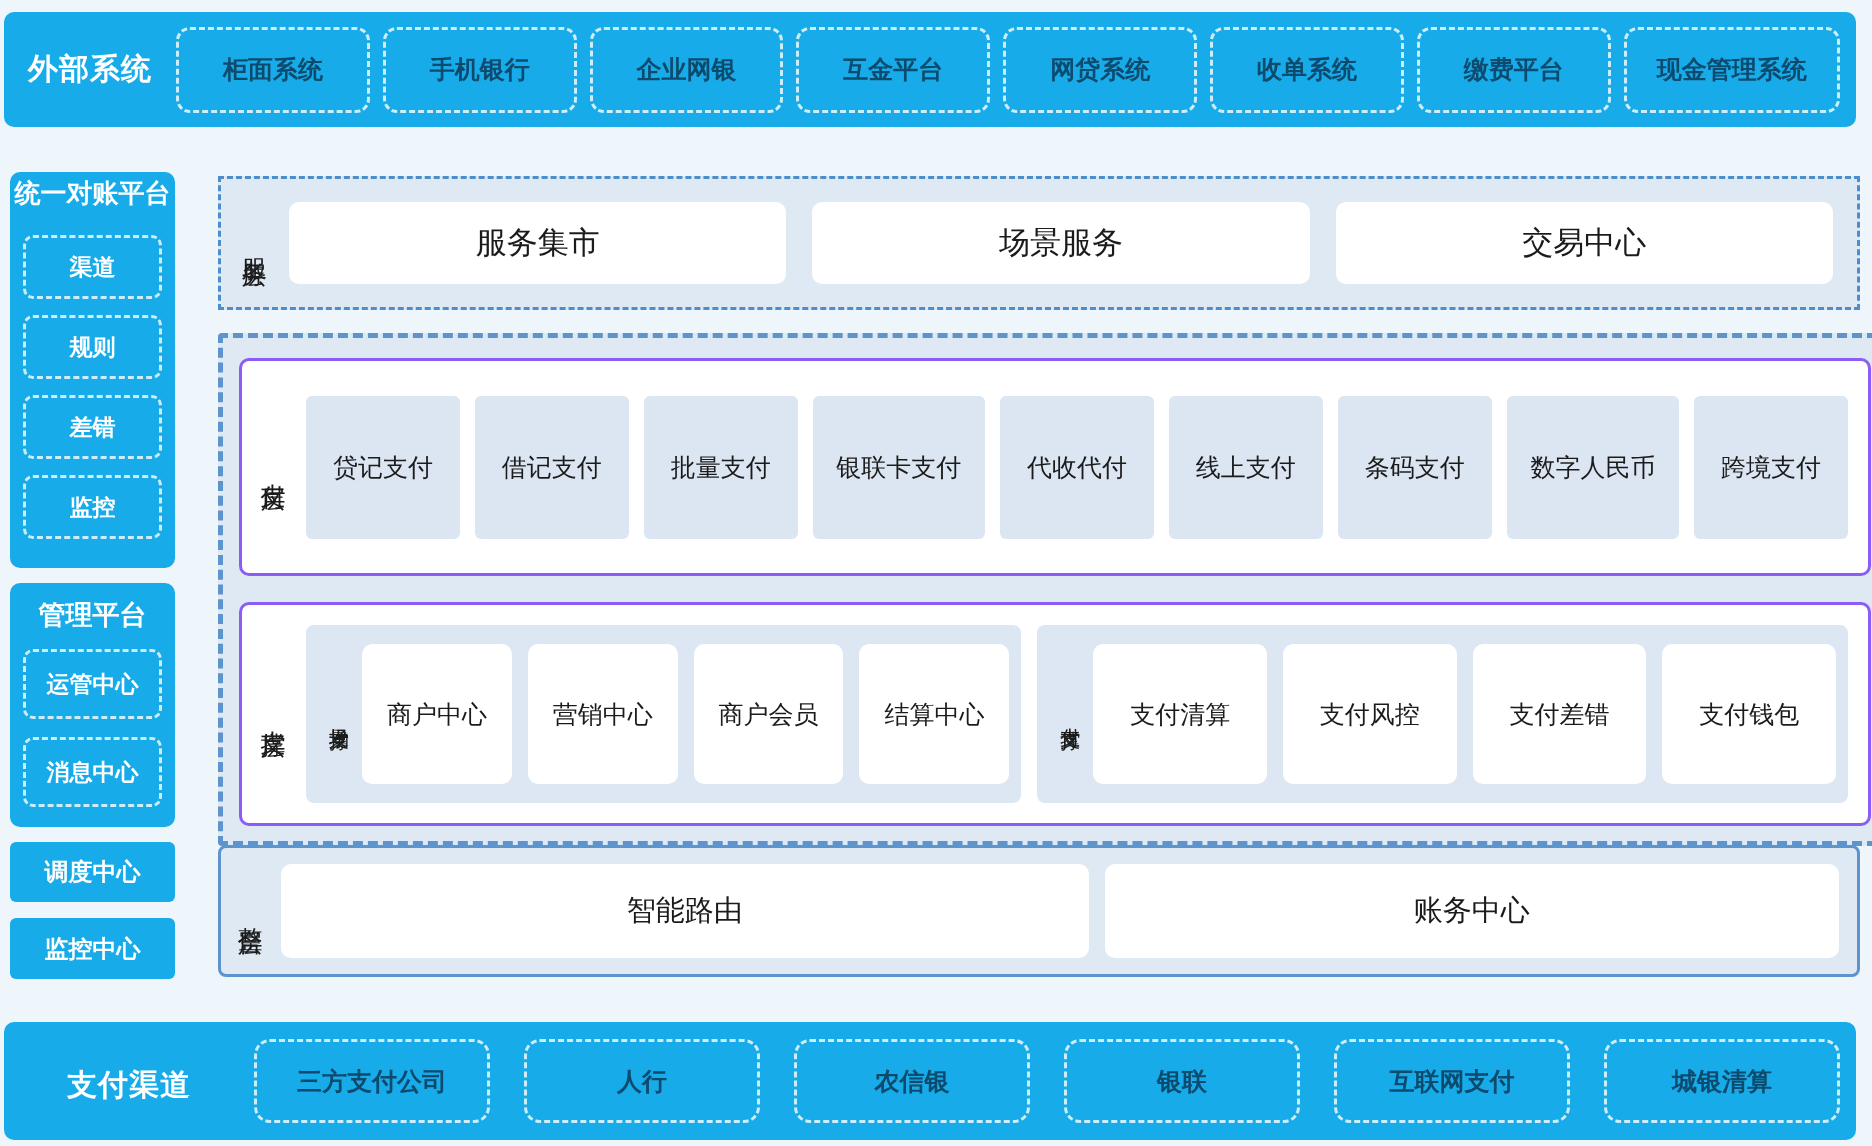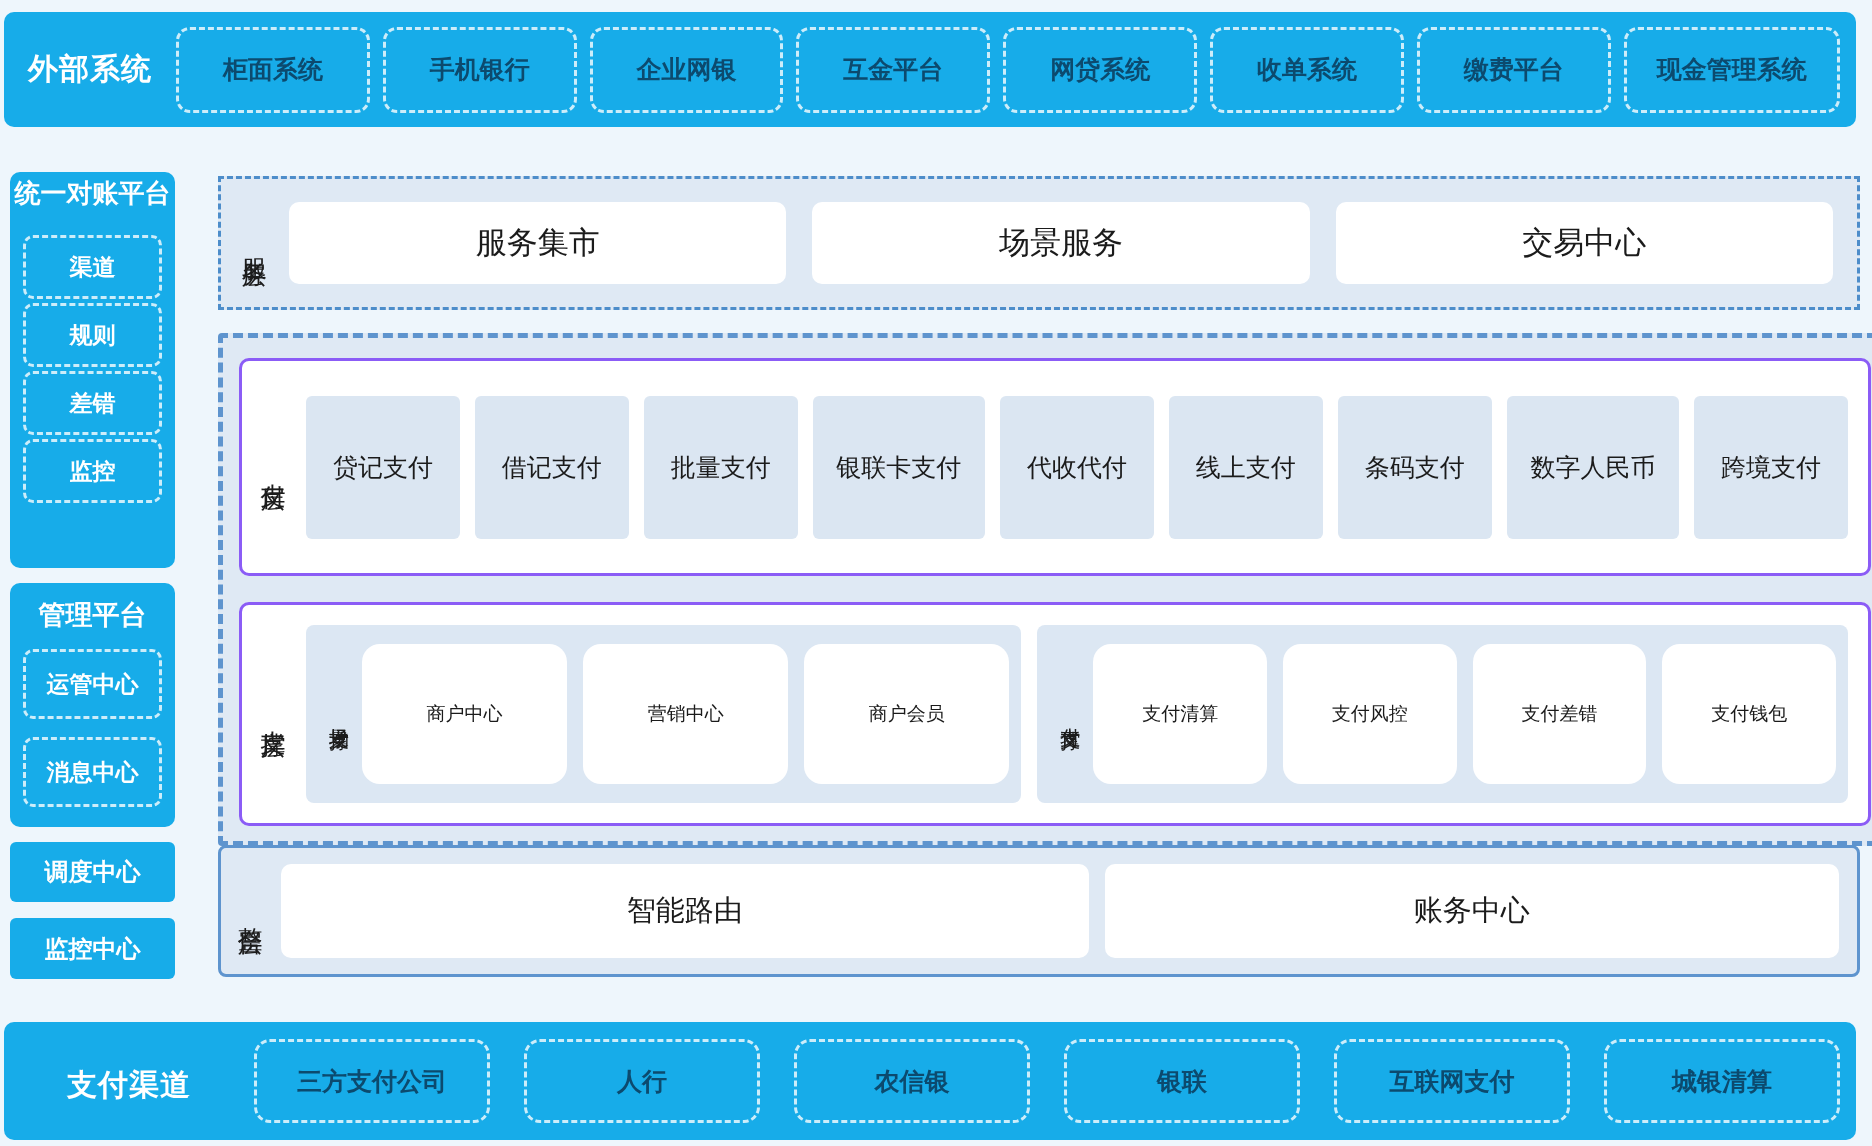--- a/index.html
+++ b/index.html
@@ -15,21 +15,21 @@
   .hbar .bar-title{width:172px;text-align:center;font-size:30px;font-weight:bold;letter-spacing:1px;}
   .hbar .dashed-row{flex:1;display:flex;gap:13px;margin-right:16px;}
   .wdash{
     flex:1;border:3px dashed rgba(255,255,255,.78);border-radius:14px;
     display:flex;align-items:center;justify-content:center;
     font-size:25px;font-weight:600;color:#0c4a6e;
   }
   
   .lblock{position:absolute;left:10px;width:165px;display:flex;flex-direction:column;}
   .lblock .ltitle{text-align:center;font-weight:bold;}
-  .lblock .litems{display:flex;flex-direction:column;gap:4px;padding:0 13px;}
+  .lblock .litems{display:flex;flex-direction:column;gap:16px;padding:0 13px;}
   .ldash{
     border:3px dashed rgba(255,255,255,.78);border-radius:10px;
     display:flex;align-items:center;justify-content:center;
     font-size:23px;font-weight:600;color:#fff;
   }
   .solo{
     position:absolute;left:10px;width:165px;border-radius:6px;
     display:flex;align-items:center;justify-content:center;
     font-size:24px;font-weight:600;
   }
@@ -70,21 +70,21 @@
   #support-box{height:218px;}
   #support-box .vlabel{width:64px;}
   #support-box .panels{flex:1;display:flex;gap:16px;height:178px;margin-right:20px;}
   .panel{background:#dce7f3;border-radius:8px;display:flex;align-items:center;padding:0 12px;}
   .panel .plabel{
     writing-mode:vertical-lr;text-orientation:upright;
     font-size:20px;color:#1c1c1c;width:44px;text-align:center;
     display:flex;align-items:center;justify-content:center;letter-spacing:1px;
   }
   .panel .pitems{flex:1;display:flex;gap:16px;height:140px;}
-  .panel .whitebox{flex:1;font-size:19px;border-radius:18px;}
+  .panel .whitebox{flex:1;font-size:25px;}
   #panel-scene{flex:29;}
   #panel-pay{flex:33;}
   #integration-layer{
     position:absolute;left:218px;top:845px;width:1636px;height:126px;
     background:#dfe9f4;border:3px solid #5e94ce;border-radius:8px;
     display:flex;align-items:center;
   }
   #integration-layer .vlabel{width:60px;}
   #integration-layer .row{flex:1;display:flex;gap:16px;height:94px;margin-right:18px;}
   #integration-layer .whitebox{font-size:29px;}
@@ -157,20 +157,21 @@
 
   <div id="support-box" class="layer-box">
     <div class="vlabel">支撑层</div>
     <div class="panels">
       <div id="panel-scene" class="panel">
         <div class="plabel">场景支撑</div>
         <div class="pitems">
           <div class="whitebox">商户中心</div>
           <div class="whitebox">营销中心</div>
           <div class="whitebox">商户会员</div>
+          <div class="whitebox">结算中心</div>
         </div>
       </div>
       <div id="panel-pay" class="panel">
         <div class="plabel">支付支撑</div>
         <div class="pitems">
           <div class="whitebox">支付清算</div>
           <div class="whitebox">支付风控</div>
           <div class="whitebox">支付差错</div>
           <div class="whitebox">支付钱包</div>
         </div>

